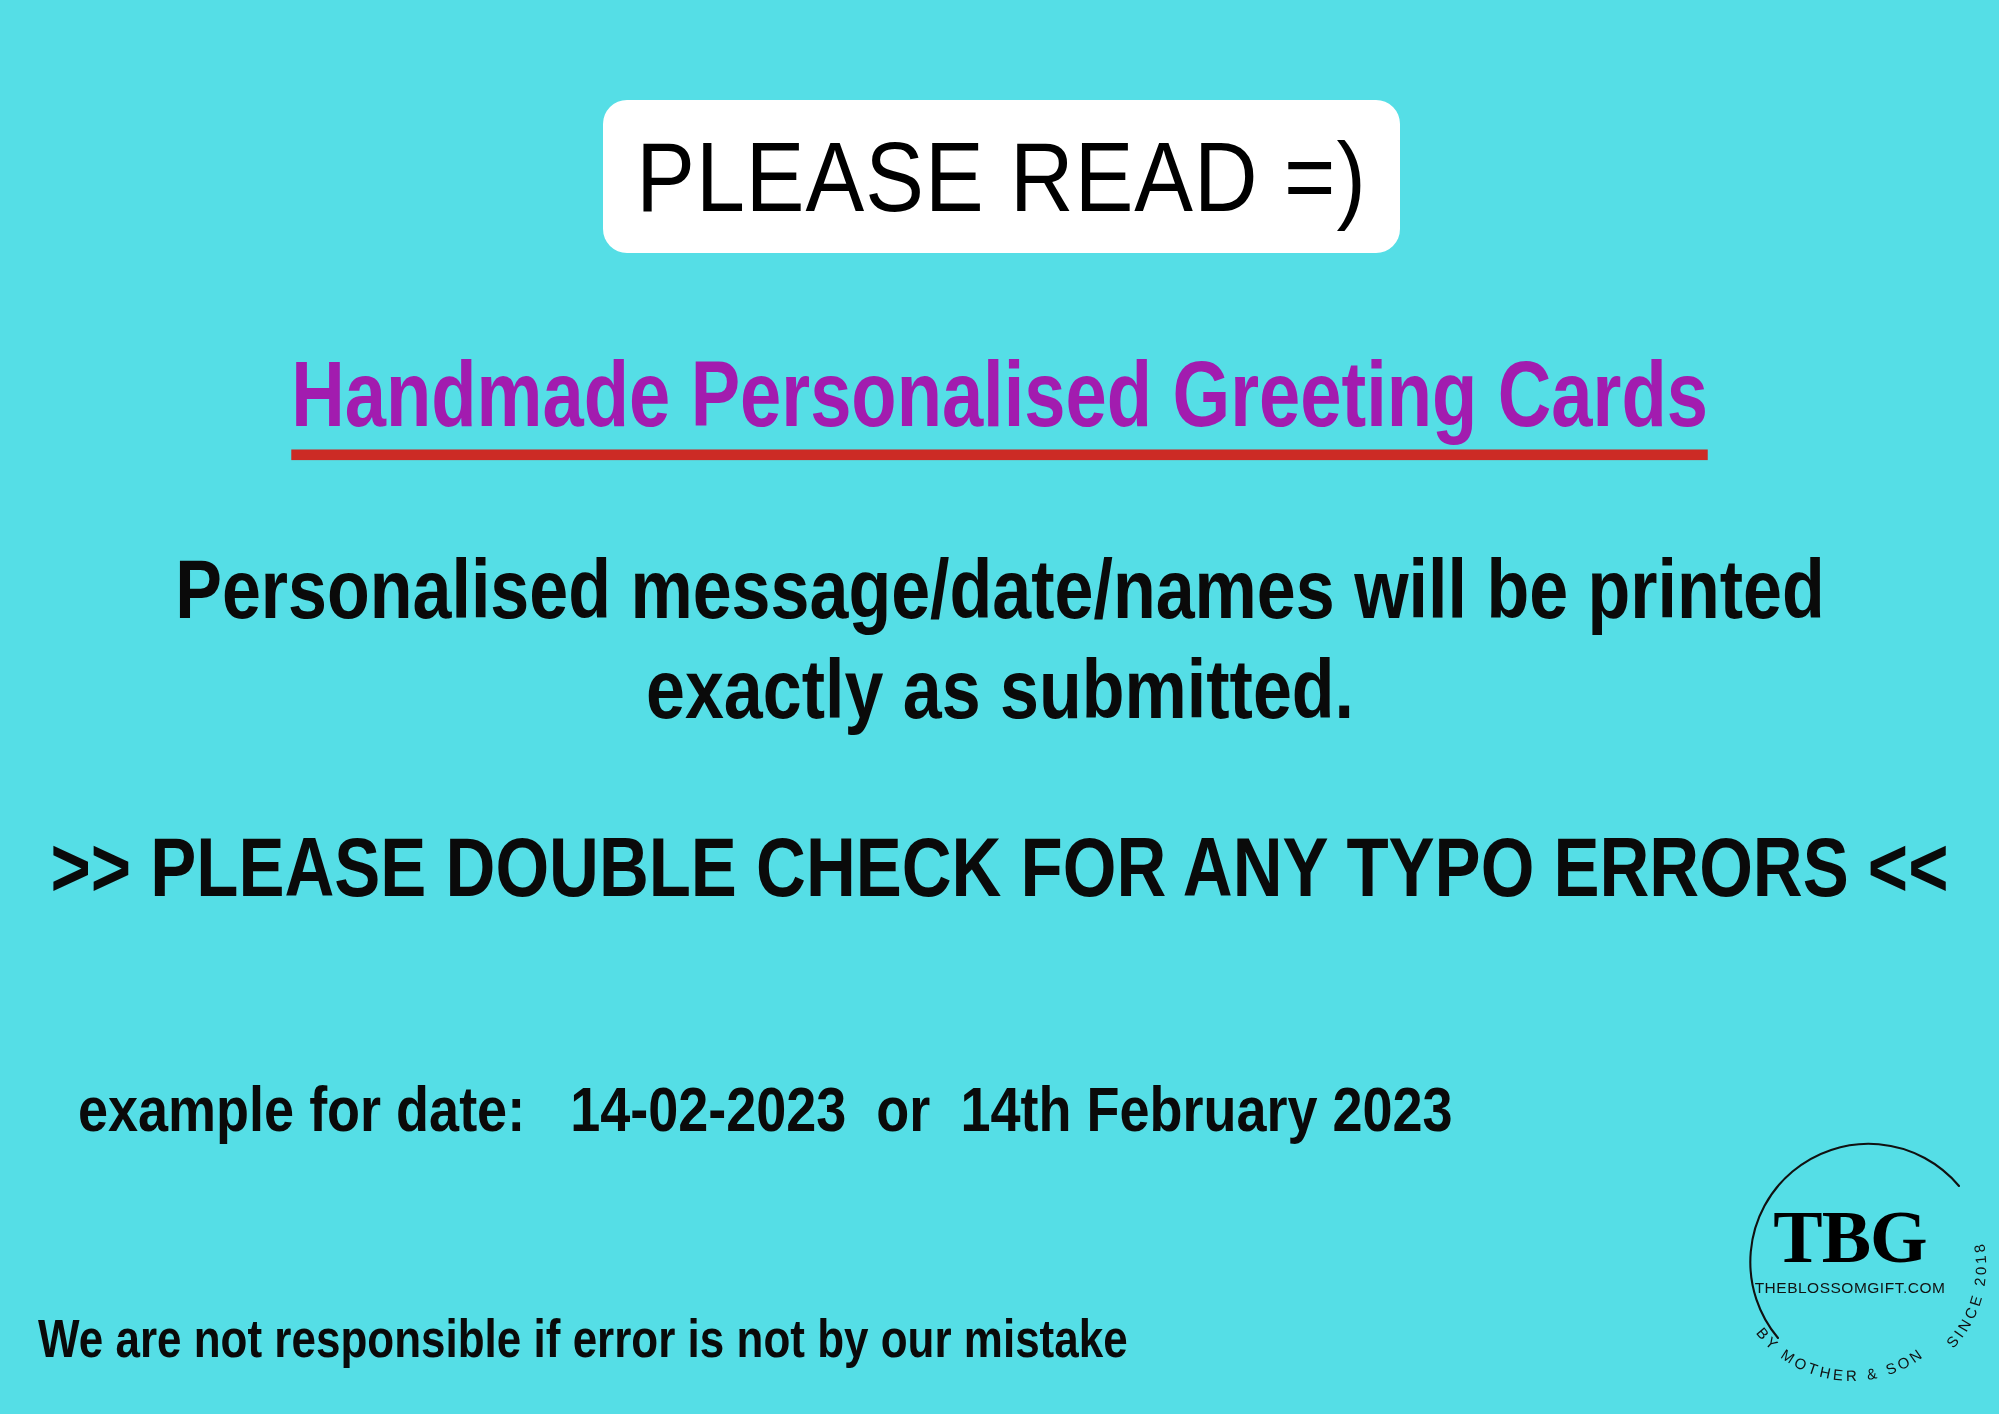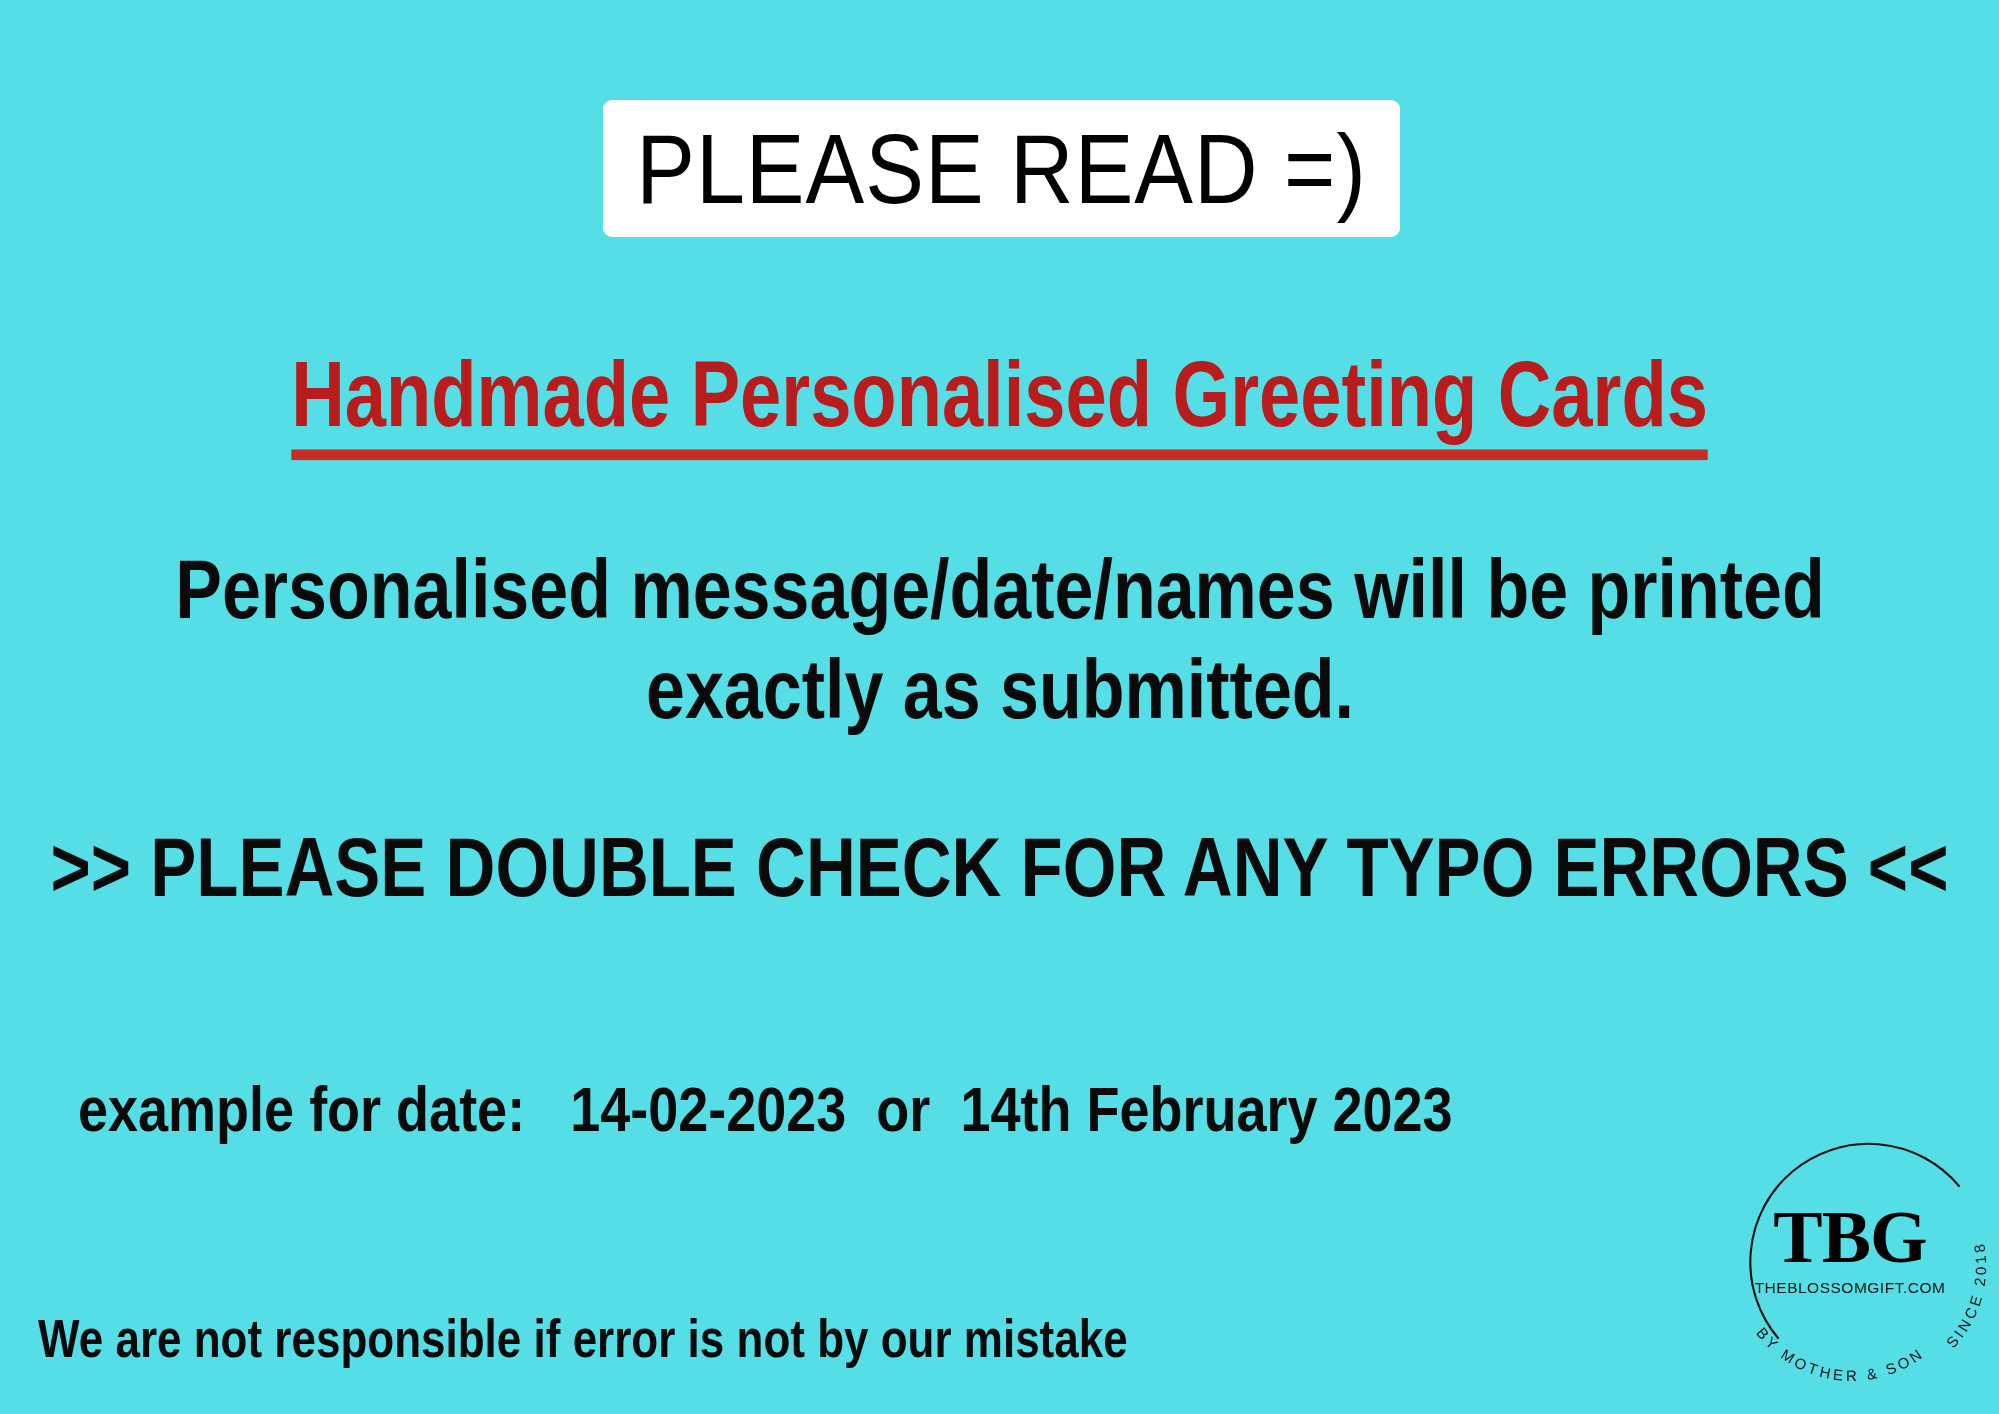--- a/index.html
+++ b/index.html
@@ -21,23 +21,23 @@
     background: #55DEE6;
     overflow: hidden;
   }
 
   
   .banner {
     position: absolute;
     left: 603px;
     top: 100px;
     width: 797px;
-    height: 137px;
+    height: 153px;
     background: #FFFFFF;
-    border-radius: 9px;
+    border-radius: 24px;
     display: flex;
     align-items: center;
     justify-content: center;
     box-sizing: border-box;
   }
 
   .banner-text {
     font-family: "Liberation Sans", sans-serif;
     font-weight: 300;
     font-size: 88px;
@@ -52,21 +52,21 @@
   .headline {
     position: absolute;
     left: 0;
     top: 348px;
     width: 1999px;
     text-align: center;
     font-family: "Liberation Sans Narrow", "Liberation Sans", sans-serif;
     font-weight: bold;
     font-size: 78px;
     line-height: 1;
-    color: #b91c1c;
+    color: #a21caf;
     white-space: nowrap;
   }
 
   .headline .hl-inner {
     display: inline-block;
     border-bottom: 9px solid #CC2B25;
     padding-bottom: 8px;
     transform: scaleY(1.18) scaleX(0.95);
     transform-origin: center top;
   }

